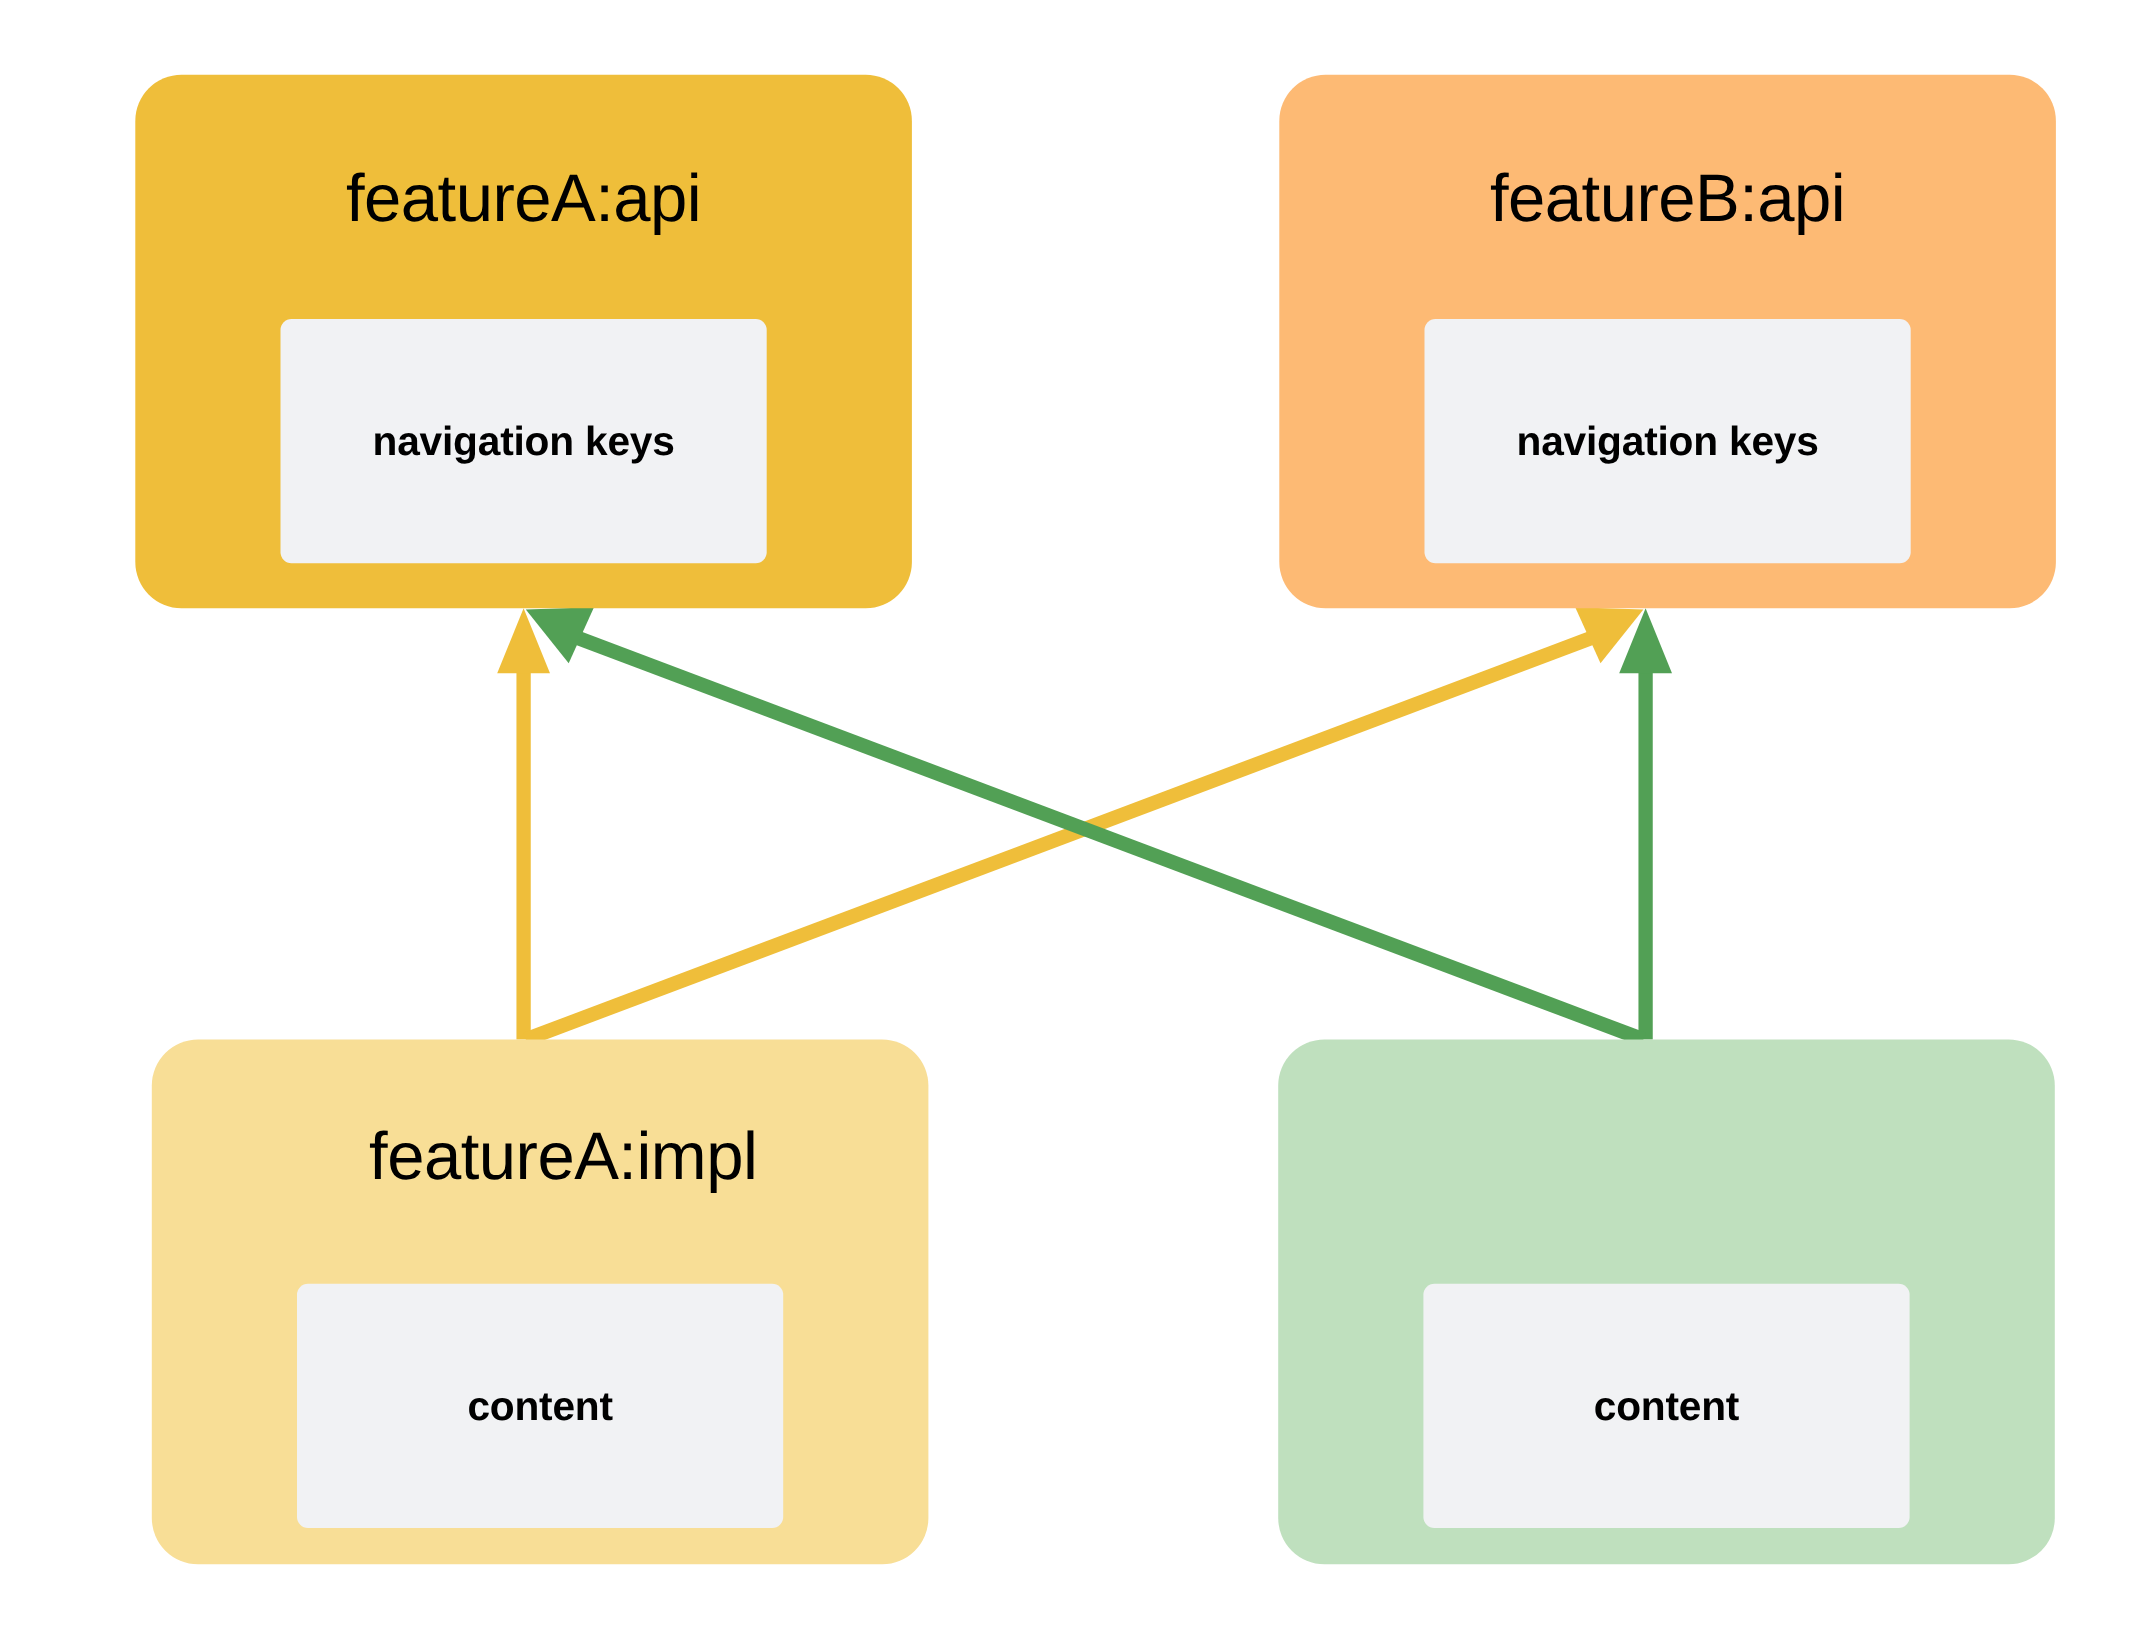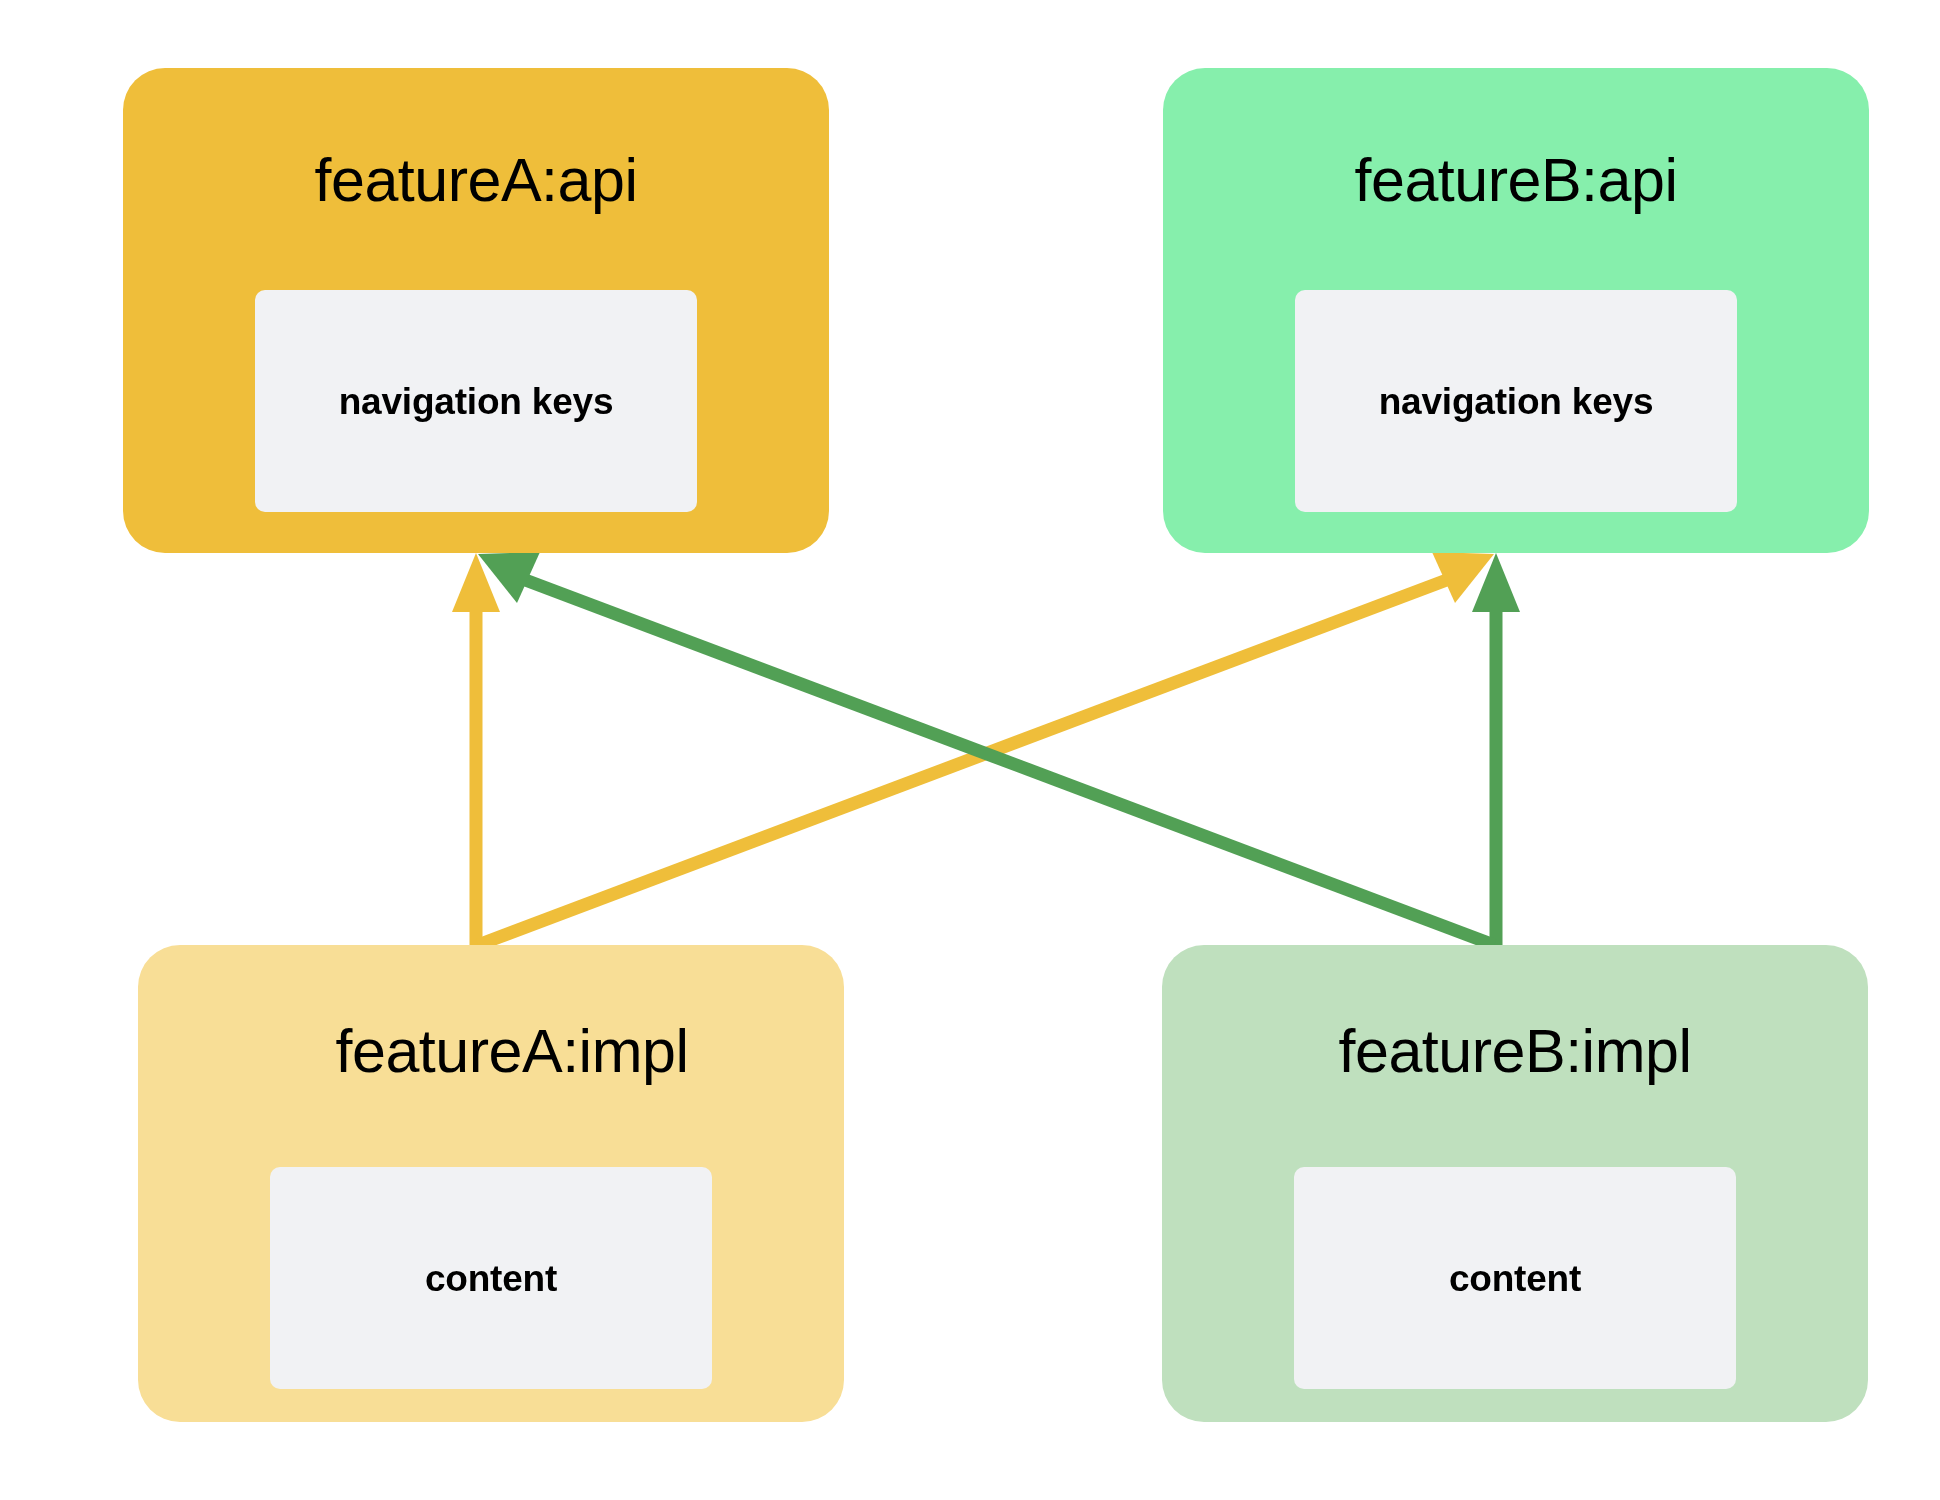--- a/index.html
+++ b/index.html
@@ -60,21 +60,21 @@
   #mod-featureA-api .inner-box {
     position: absolute;
     left: 132px; top: 222px;
     width: 442px; height: 222px;
   }
 
   
   #mod-featureB-api {
     left: 1163px; top: 68px;
     width: 706px; height: 485px;
-    background: #86efac;
+    background: #fdba74;
   }
   #mod-featureB-api .module-title { margin-top: 82px; }
   #mod-featureB-api .inner-box {
     position: absolute;
     left: 132px; top: 222px;
     width: 442px; height: 222px;
   }
 
   
   #mod-featureA-impl {
@@ -152,19 +152,18 @@
   </div>
 
   <div class="module" id="mod-featureA-impl">
     <div class="module-title">featureA:impl</div>
     <div class="inner-box">
       <span class="inner-label">content</span>
     </div>
   </div>
 
   <div class="module" id="mod-featureB-impl">
-    <div class="module-title">featureB:impl</div>
     <div class="inner-box">
       <span class="inner-label">content</span>
     </div>
   </div>
 
 </div>
 
 </body></html>

